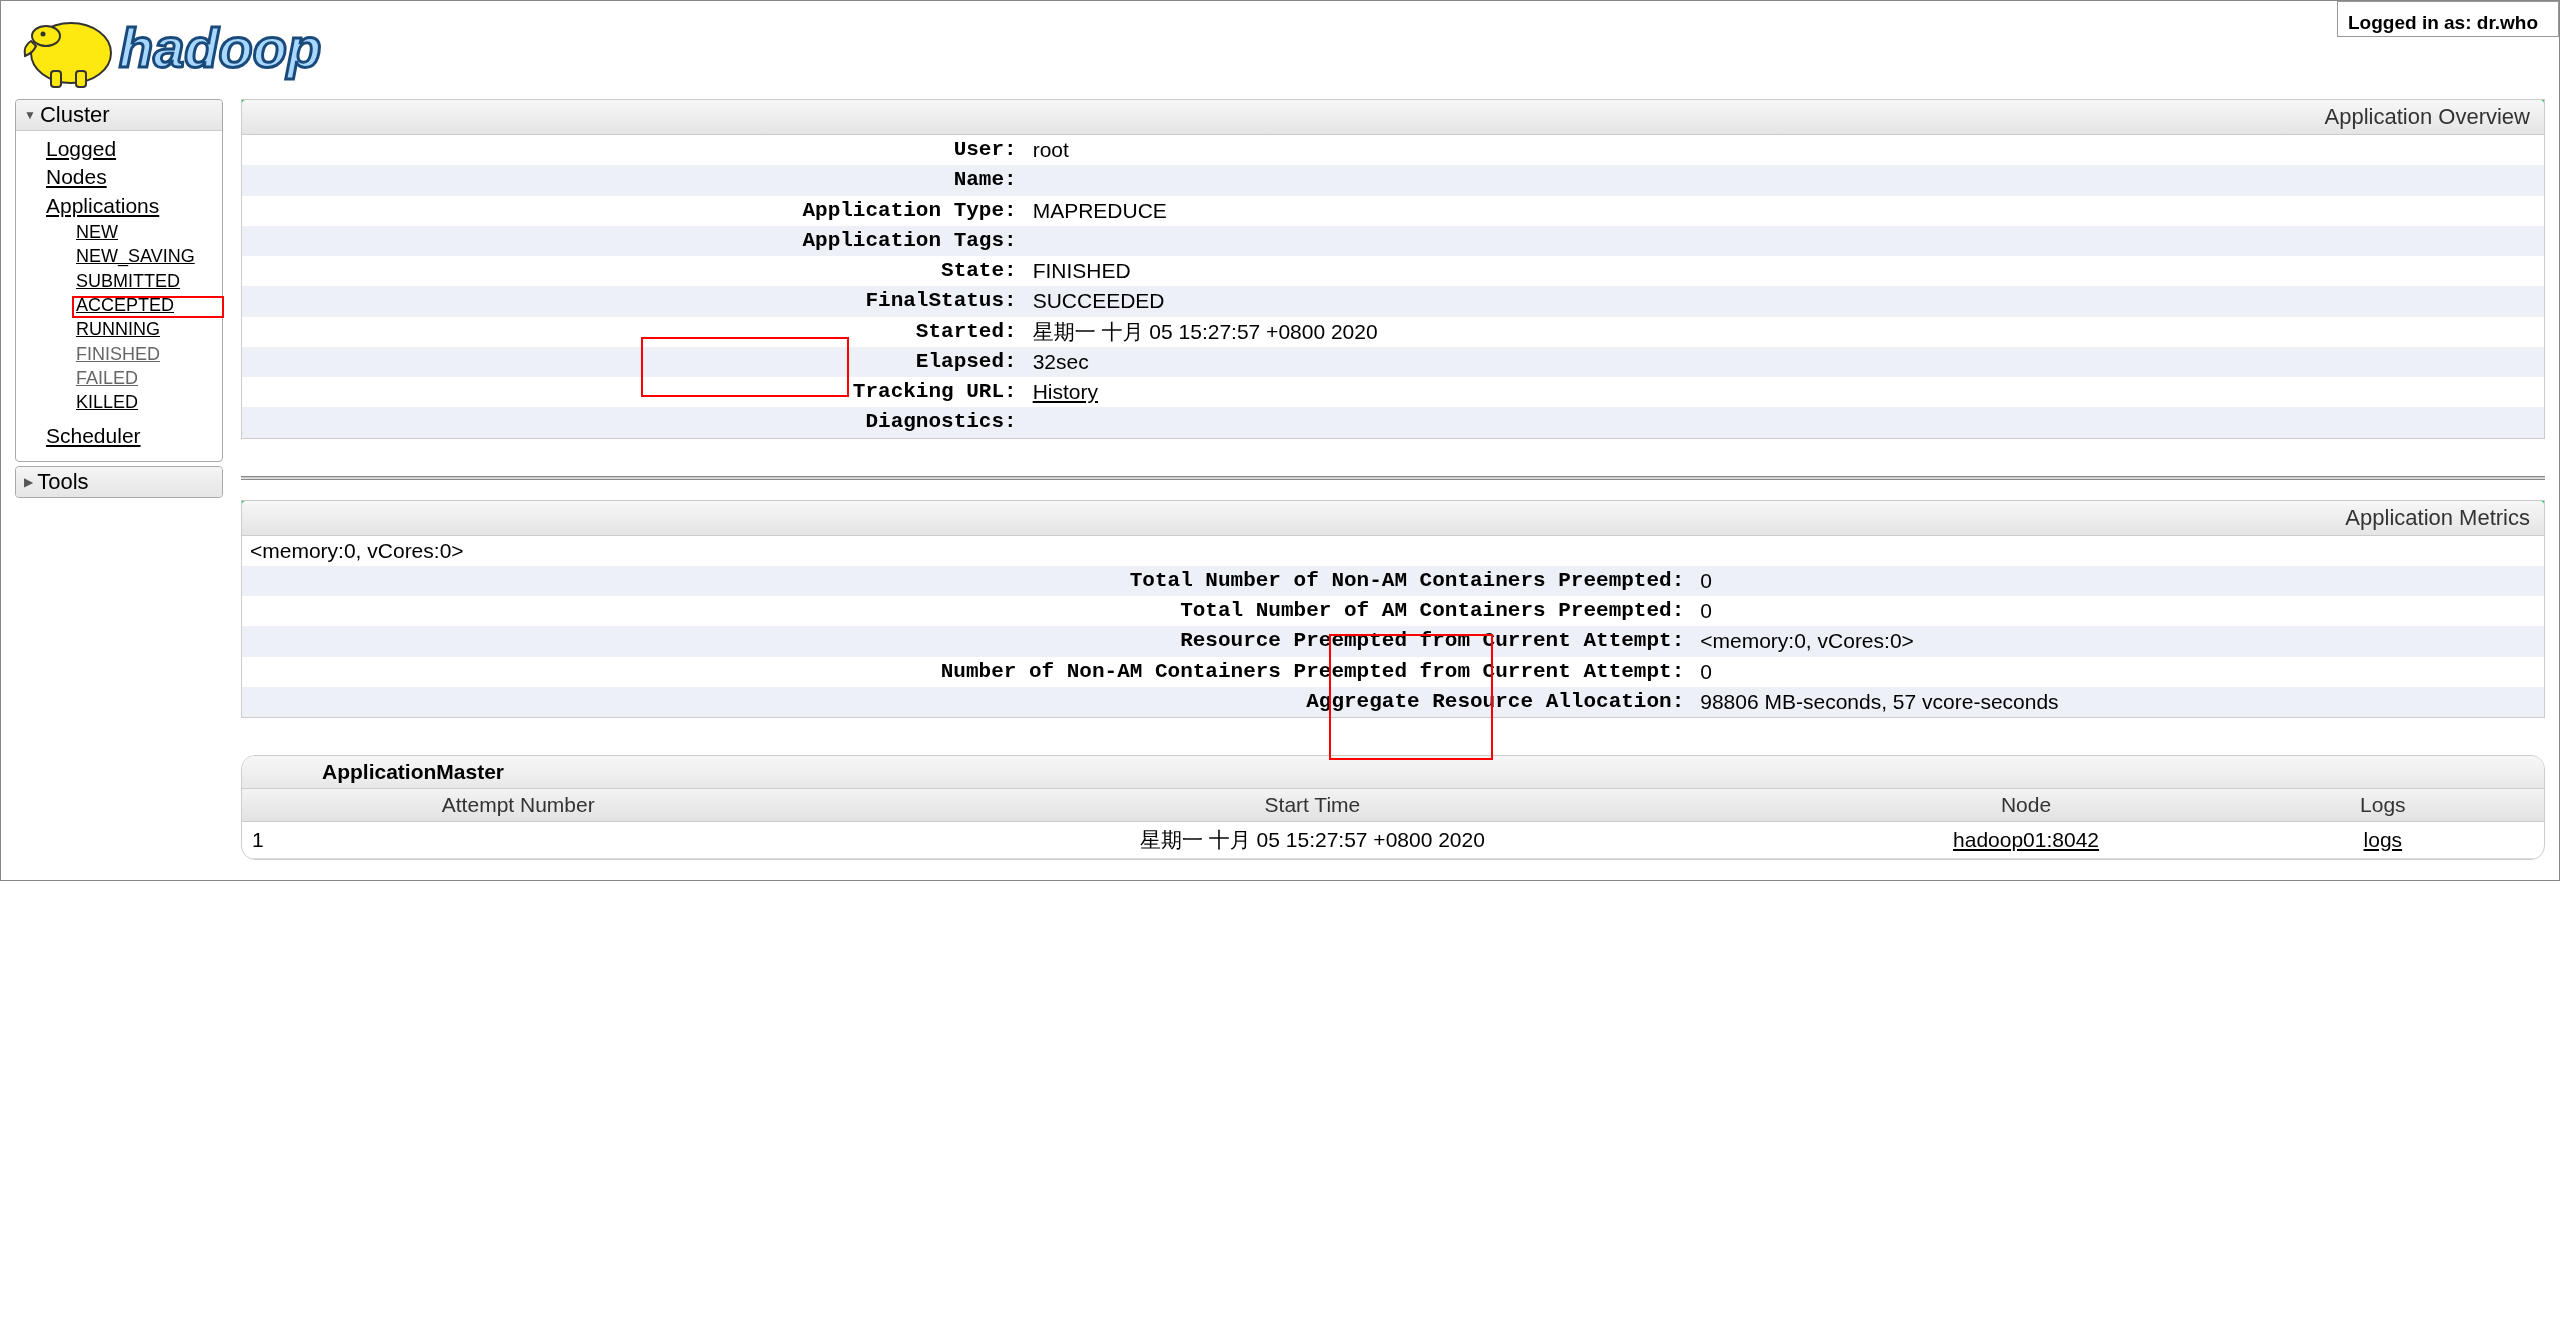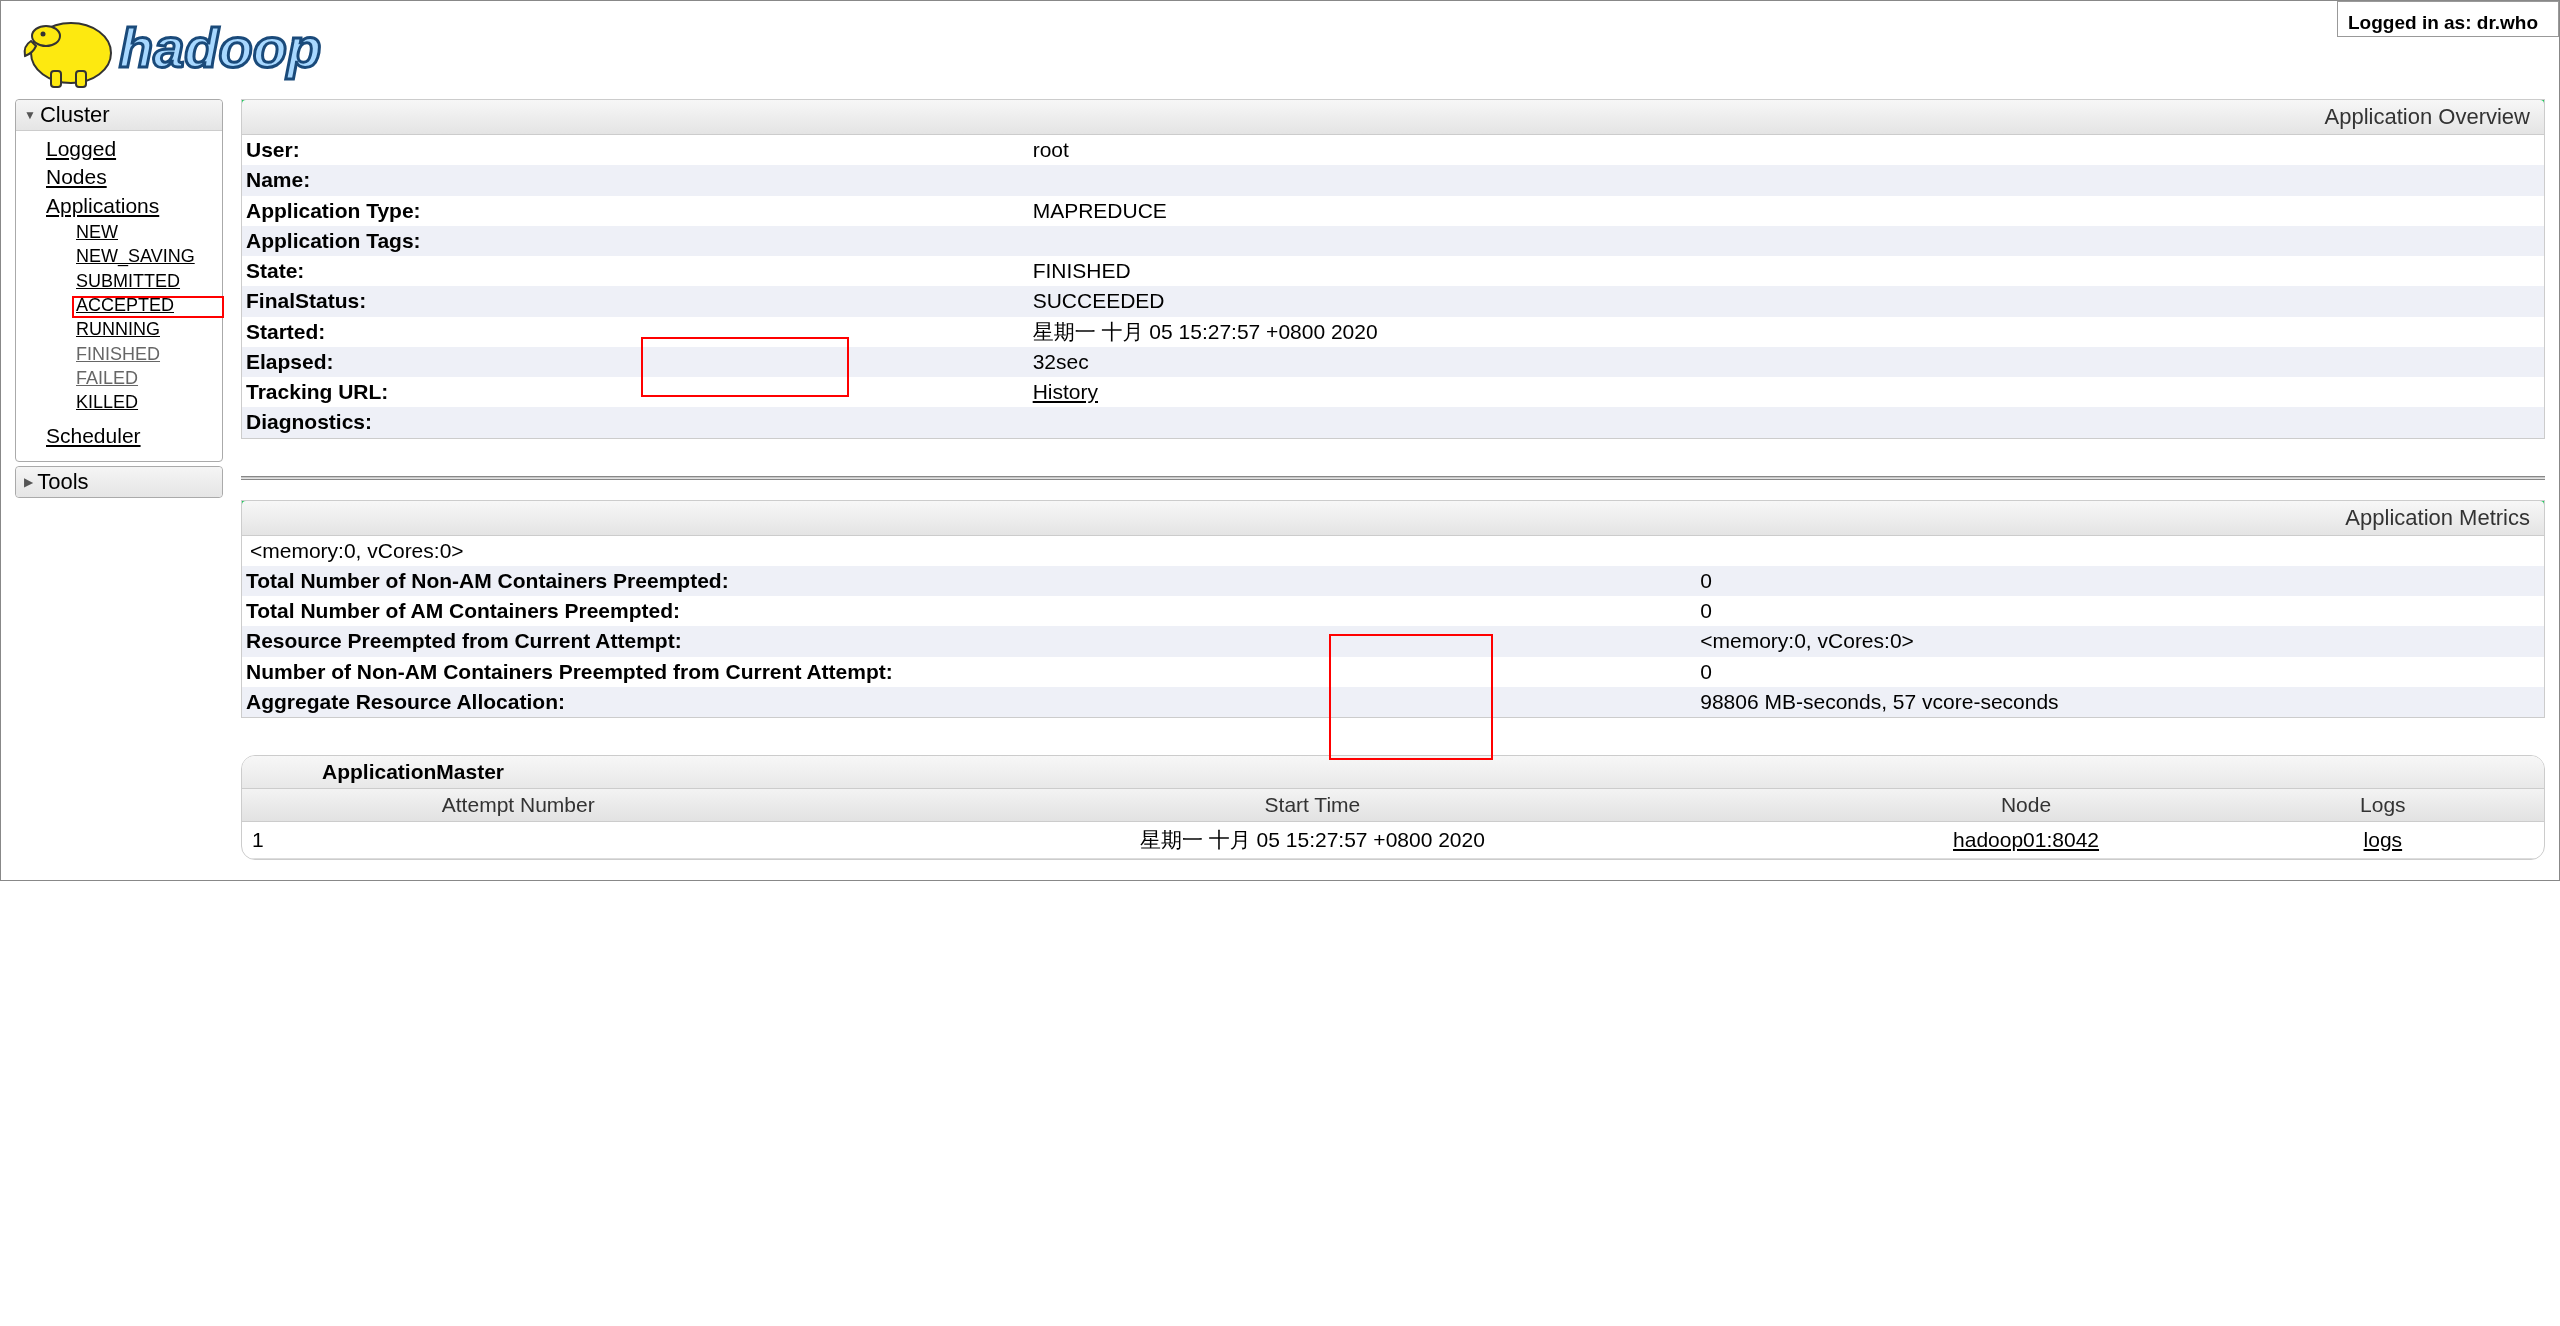--- a/index.html
+++ b/index.html
@@ -86,22 +86,24 @@
   }
   .kv-row {
     display: flex;
     font-size: 21px;
     line-height: 1.25;
   }
   .kv-row:nth-child(even){ background:#eef0f7; }
   .kv-row:nth-child(odd){ background:#fff; }
   .kv-label {
     width: 34%;
+    text-align: right;
     padding: 2px 8px 2px 4px;
     font-weight: bold;
+    font-family: Liberation Mono, monospace;
   }
   .kv-value { flex:1; padding: 2px 8px; }
   .kv-value a { color:#000; text-decoration: underline;}
   .metrics .kv-label { width: 63%; }
   .divider {
     height: 4px;
     background: linear-gradient(#bbb,#eee);
     border-top:1px solid #888;
     border-bottom:1px solid #888;
     margin-bottom: 20px;

